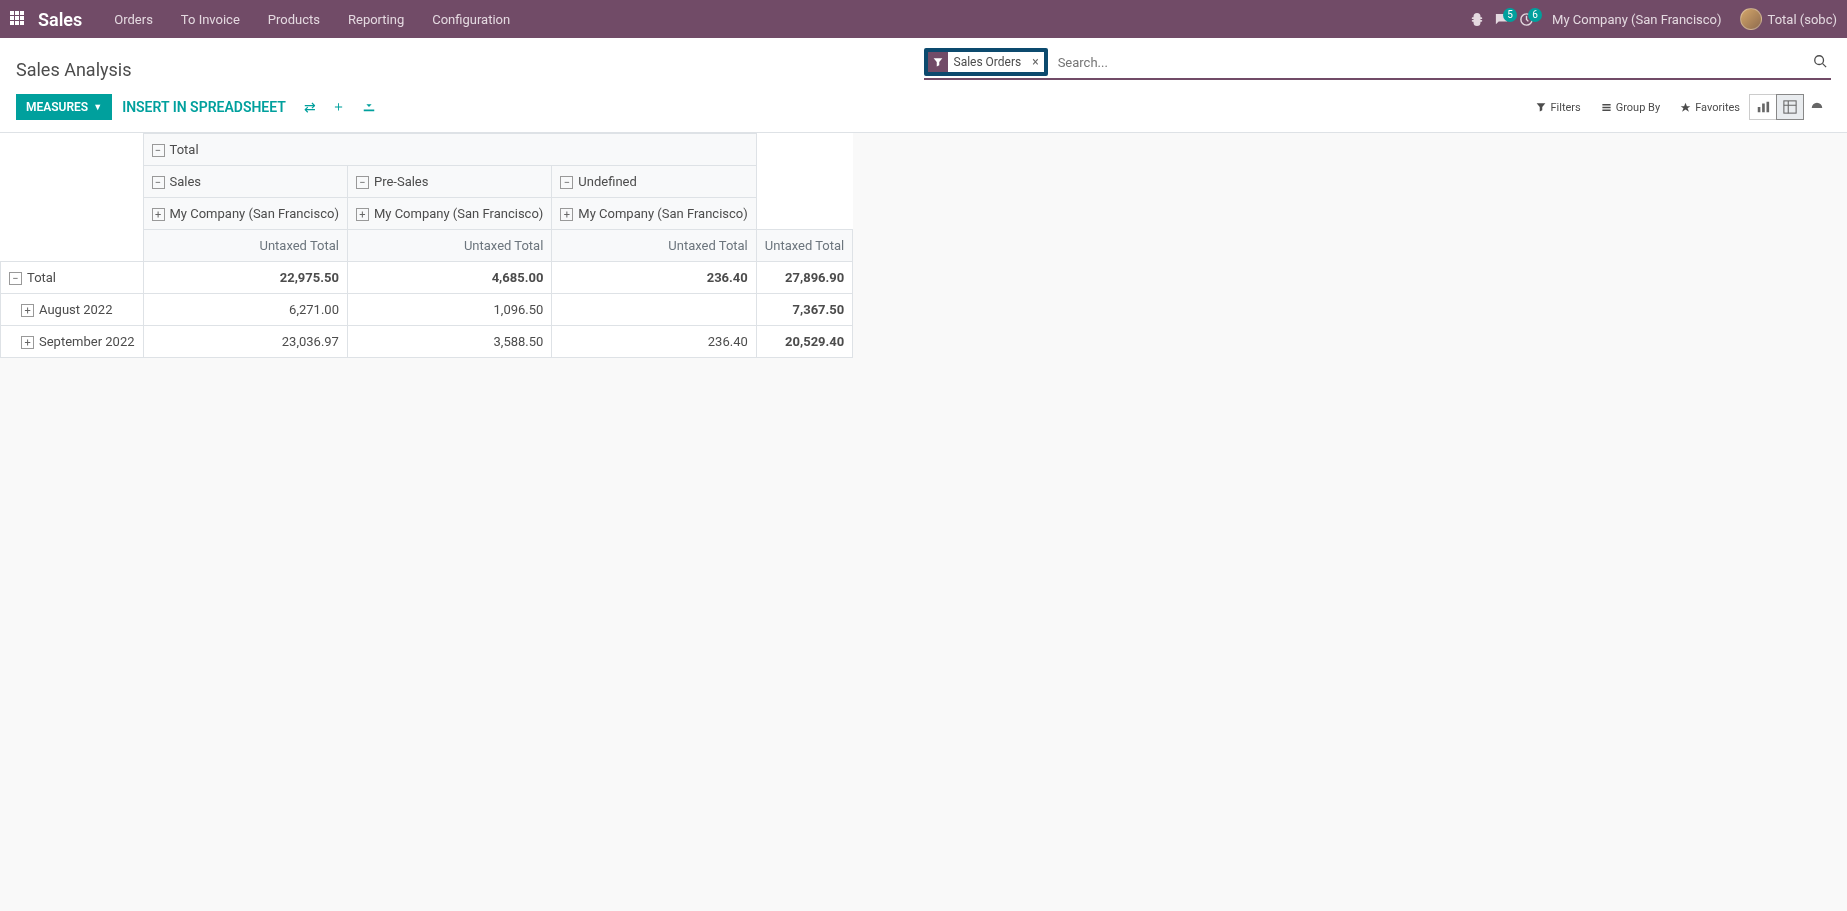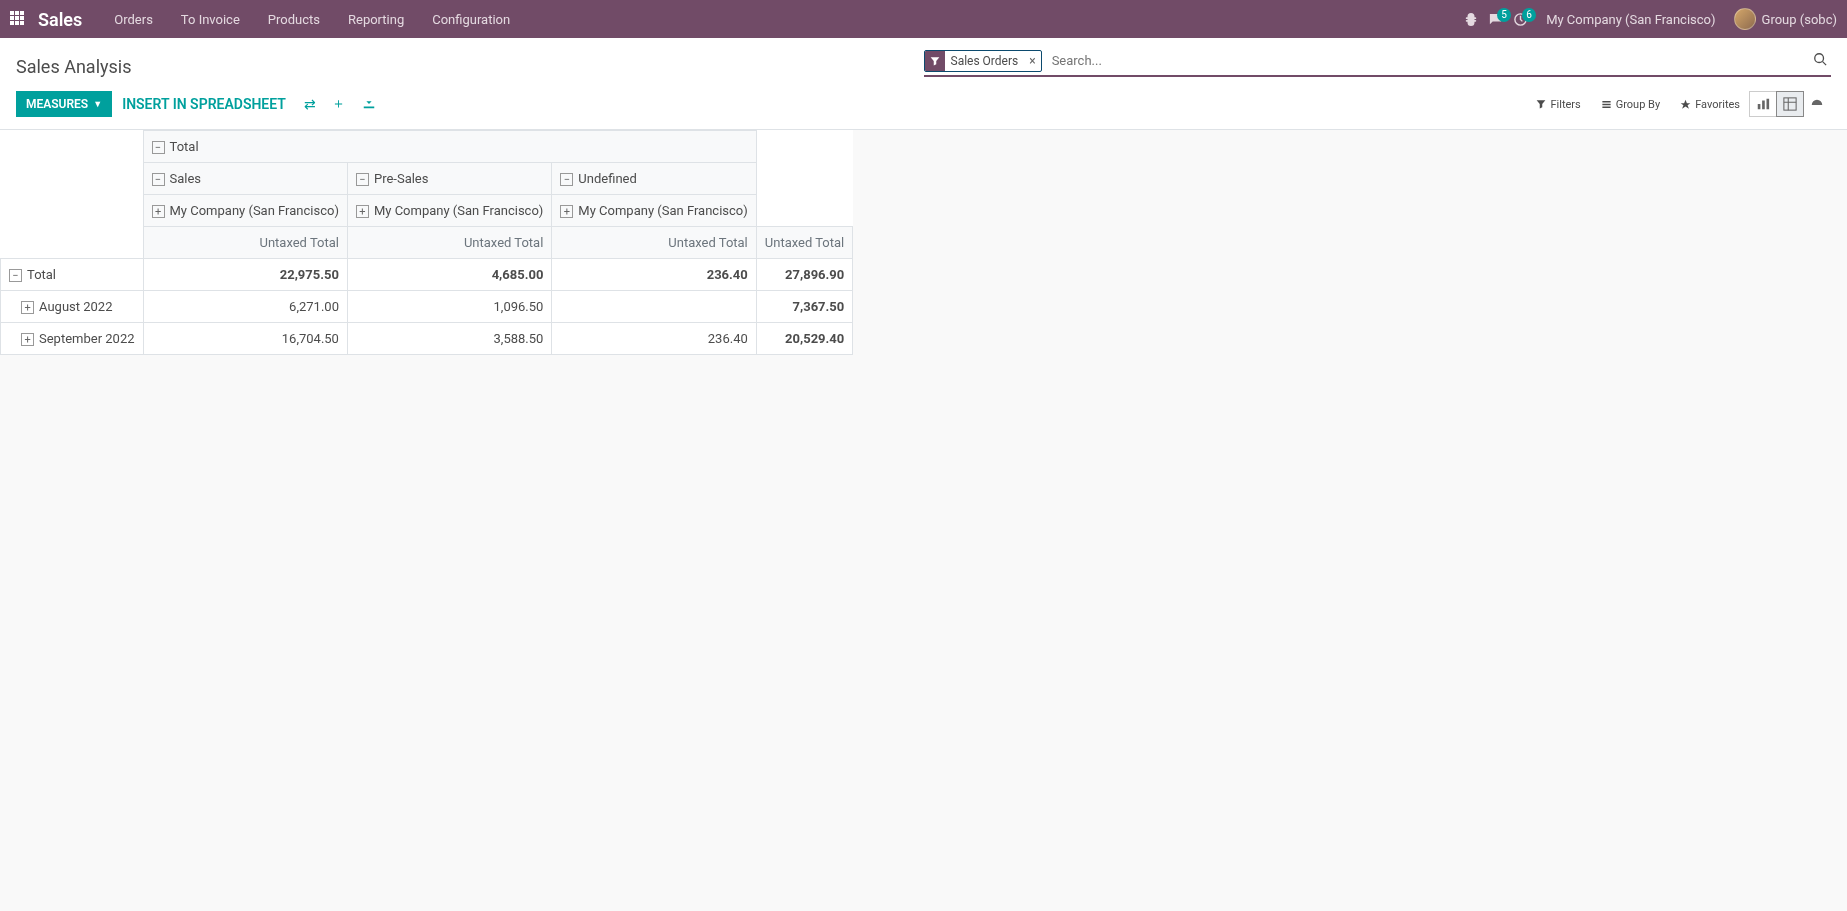--- a/index.html
+++ b/index.html
@@ -14,21 +14,21 @@
 .navbar .spacer { flex:1; }
 .navbar .right-item { margin-left:10px; display:flex; align-items:center; cursor:pointer; color:#e4d9e0; position:relative; }
 .badge { background:#00a09d; color:#fff; border-radius:8px; font-size:10px; padding:0 4px; min-width:14px; height:14px; line-height:14px; text-align:center; position:absolute; top:-4px; right:-8px; }
 .avatar { width:22px; height:22px; border-radius:50%; background:linear-gradient(135deg,#d4a76a,#8e6b4e); margin-right:6px; border:1px solid rgba(255,255,255,.3); }
 
 
 .control-panel { background:#fff; border-bottom:1px solid #dee2e6; }
 .cp-top { display:flex; padding:10px 16px 6px; align-items:flex-end; }
 .cp-title { font-size:18px; color:#4c4c4c; flex:1; }
 .search-wrap { flex:1; display:flex; align-items:center; border-bottom:2px solid #714b67; padding-bottom:2px; max-width:50%; margin-left:auto; }
-.facet { display:inline-flex; align-items:center; background:#fff; border:1px solid #0c4a6e; border-radius:2px; overflow:hidden; margin-right:6px; }
+.facet { display:inline-flex; align-items:center; background:#fff; border:4px solid #0c4a6e; border-radius:2px; overflow:hidden; margin-right:6px; }
 .facet-icon { background:#714b67; color:#fff; width:20px; height:20px; display:flex; align-items:center; justify-content:center; font-size:10px; }
 .facet-label { padding:0 6px; font-size:12px; color:#4c4c4c; }
 .facet-close { padding:0 5px; cursor:pointer; color:#666; font-size:12px; }
 .search-input { flex:1; border:none; outline:none; font-size:13px; padding:2px 4px; background:transparent; }
 .search-btn { background:none; border:none; cursor:pointer; padding:4px; color:#4c4c4c; }
 
 .cp-bottom { display:flex; align-items:center; padding:6px 16px 10px; }
 .btn-teal { background:#00a09d; color:#fff; border:none; padding:6px 10px; font-size:12px; font-weight:600; cursor:pointer; display:flex; align-items:center; }
 .btn-teal .caret { margin-left:5px; font-size:9px; }
 .btn-link { background:none; border:none; color:#00a09d; font-weight:600; font-size:14px; padding:6px 10px; cursor:pointer; }
@@ -89,21 +89,21 @@
         <circle cx="8" cy="8" r="6"></circle>
         <path d="M8 4v4l2 2"></path>
       </svg>
     <span class="badge">6</span>
   </div>
   <div class="right-item" style="margin-left:18px">
     <span>My Company (San Francisco)</span>
   </div>
   <div class="right-item" style="margin-left:18px">
     <div class="avatar"></div>
-    <span>Group (sobc)</span>
+    <span>Total (sobc)</span>
   </div>
 </div>
 
 <div class="control-panel">
   <div class="cp-top">
     <div class="cp-title">Sales Analysis</div>
     <div class="search-wrap">
       <div class="facet">
         <div class="facet-icon">
           <svg width="10" height="10" viewBox="0 0 16 16" fill="currentColor">
@@ -212,20 +212,20 @@
         </tr>
         <tr>
           <th class="row-header indent1"><span class="toggler">+</span><span>August 2022</span></th>
           <td>6,271.00</td>
           <td>1,096.50</td>
           <td></td>
           <td class="bold">7,367.50</td>
         </tr>
         <tr>
           <th class="row-header indent1"><span class="toggler">+</span><span>September 2022</span></th>
-          <td>16,704.50</td>
+          <td>23,036.97</td>
           <td>3,588.50</td>
           <td>236.40</td>
           <td class="bold">20,529.40</td>
         </tr>
       </tbody>
 </table>
 </div>
 
 </body></html>

